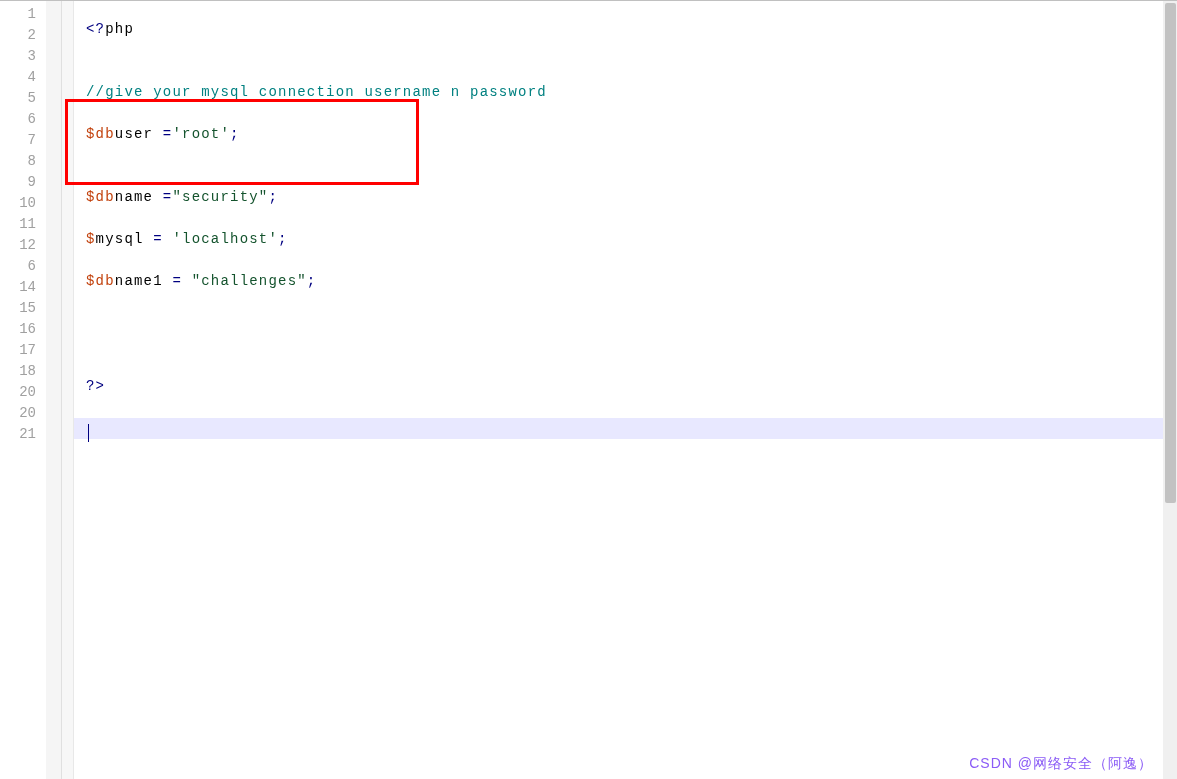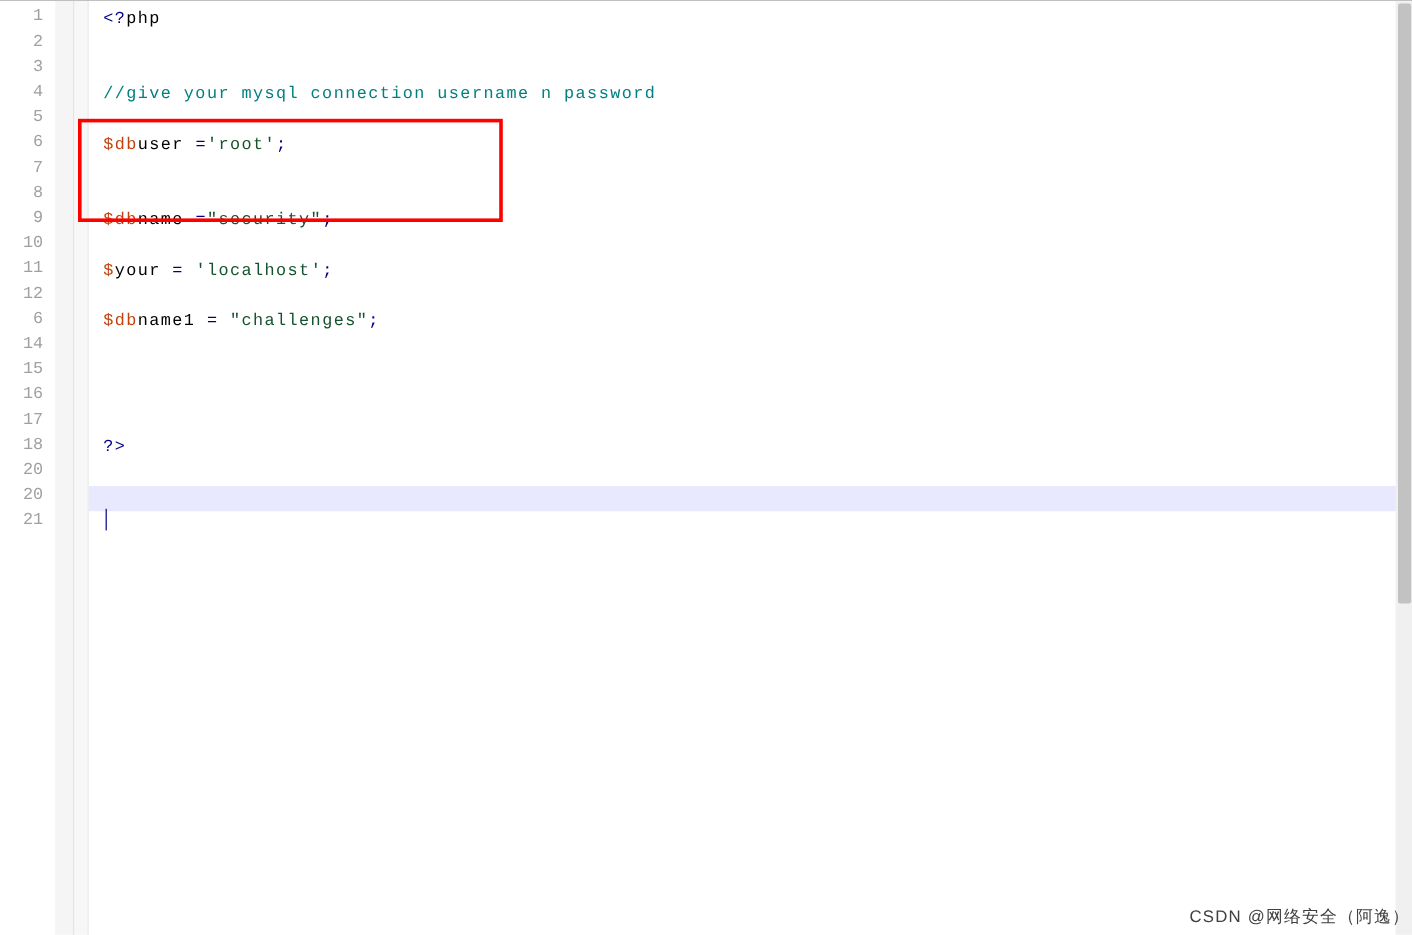--- a/index.html
+++ b/index.html
@@ -45,21 +45,21 @@
       flex-shrink: 0;
     }
     .code-margin {
       width: 12px;
       background: #f7f7f7;
       border-right: 1px solid #e8e8e8;
       flex-shrink: 0;
     }
     .code-area {
       flex: 1;
-      padding-top: 5px;
+      padding-top: 18px;
       padding-left: 12px;
       position: relative;
       background: #ffffff;
     }
     .code-line {
       height: 21px;
       line-height: 21px;
       white-space: pre;
       letter-spacing: 1.2px;
     }
@@ -107,23 +107,23 @@
       position: absolute;
       right: 1px;
       top: 2px;
       width: 11px;
       height: 500px;
       background: #c2c2c2;
       border-radius: 2px;
     }
     .watermark {
       position: absolute;
-      right: 2px;
+      right: 24px;
       bottom: 6px;
-      color: #404040;
+      color: #8b5cf6;
       font-family: Arial, sans-serif;
       font-size: 14px;
       letter-spacing: 1px;
       z-index: 20;
     }
   </style>
 </head>
 <body>
 
 <div class="editor-container">
@@ -156,21 +156,21 @@
       <div class="code-line"><span class="tok-tag">&lt;?</span><span class="tok-var">php</span></div>
       <div class="code-line"></div>
       <div class="code-line"></div>
       <div class="code-line"><span class="tok-comment">//give your mysql connection username n password</span></div>
       <div class="code-line"></div>
       <div class="code-line"><span class="tok-keyword">$db</span><span class="tok-var">user </span><span class="tok-op">=</span><span class="tok-string">'root'</span><span class="tok-punct">;</span></div>
       <div class="code-line"></div>
       <div class="code-line"></div>
       <div class="code-line"><span class="tok-keyword">$db</span><span class="tok-var">name </span><span class="tok-op">=</span><span class="tok-string">"security"</span><span class="tok-punct">;</span></div>
       <div class="code-line"></div>
-      <div class="code-line"><span class="tok-keyword">$</span><span class="tok-var">your </span><span class="tok-op">=</span><span class="tok-var"> </span><span class="tok-string">'localhost'</span><span class="tok-punct">;</span></div>
+      <div class="code-line"><span class="tok-keyword">$</span><span class="tok-var">mysql </span><span class="tok-op">=</span><span class="tok-var"> </span><span class="tok-string">'localhost'</span><span class="tok-punct">;</span></div>
       <div class="code-line"></div>
       <div class="code-line"><span class="tok-keyword">$db</span><span class="tok-var">name1 </span><span class="tok-op">=</span><span class="tok-var"> </span><span class="tok-string">"challenges"</span><span class="tok-punct">;</span></div>
       <div class="code-line"></div>
       <div class="code-line"></div>
       <div class="code-line"></div>
       <div class="code-line"></div>
       <div class="code-line"><span class="tok-tag">?&gt;</span></div>
       <div class="code-line"></div>
       <div class="code-line current-line"></div>
     </div>

